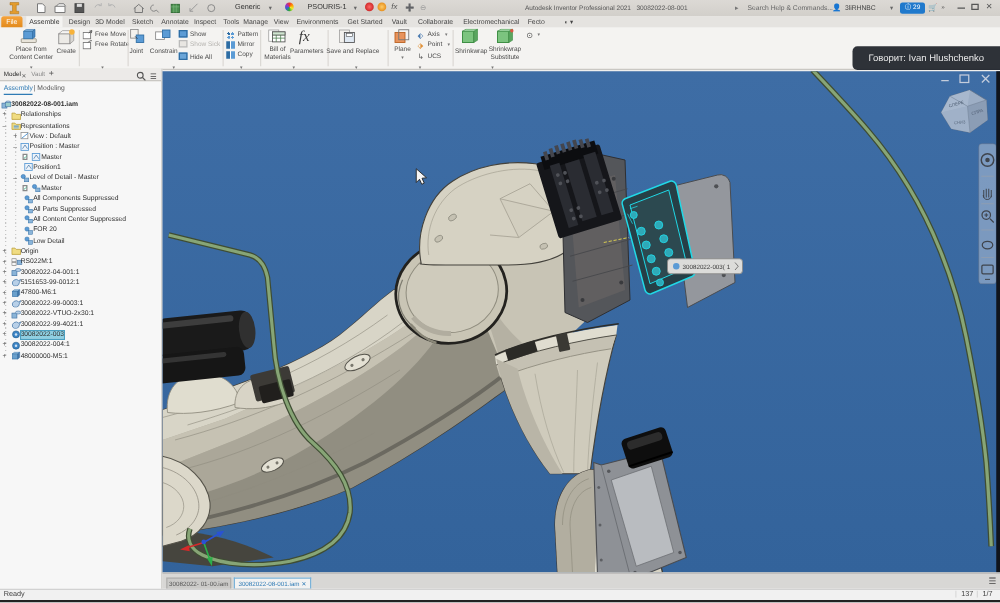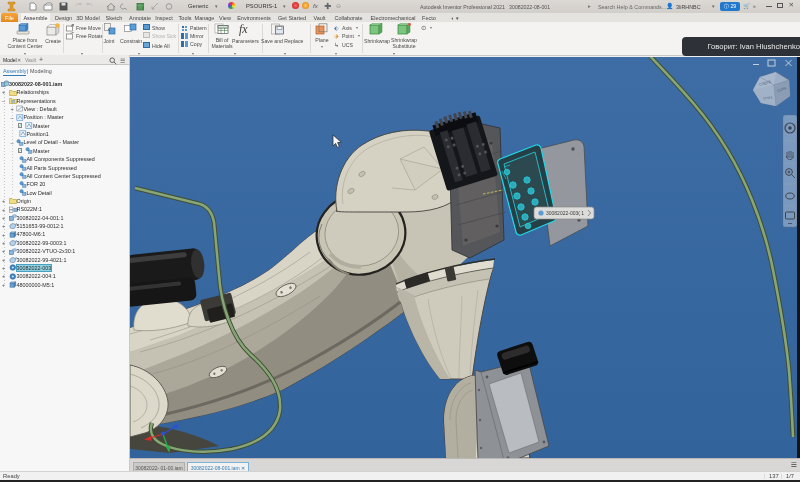--- a/index.html
+++ b/index.html
@@ -24,21 +24,21 @@
 #bheader { position:absolute; left:0; top:0; width:129px; height:10px; background:#eceae8; border-bottom:1px solid #c9c7c3; font-size:5.5px; color:#333; }
 .titem { position:absolute; white-space:nowrap; font-size:5.4px; color:#2e2e2e; }
 
 #viewport { left:130px; top:57px; width:670px; height:401px; background:linear-gradient(#3e6da5,#33639b); overflow:hidden; }
 
 #doctabs { left:130px; top:458px; width:670px; height:13px; background:#d8d7d5; border-top:1px solid #b8b7b5; font-size:5.5px; color:#555; }
 
 #statusbar { left:0; top:471px; width:800px; height:9px; background:#f1f1f1; border-top:1px solid #d2d2d2; font-size:5.8px; color:#444; }
 #bottomstrip { left:0; top:480px; width:800px; height:2px; background:#222; }
 
-#speak { left:682px; top:37px; width:118px; height:19px; background:rgba(30,34,42,0.93); border-radius:4px 0 0 4px; color:#e9e9e9; font-size:7.6px; line-height:19px; text-align:right; }
+#speak { left:682px; top:37px; width:118px; height:19px; background:rgba(30,34,42,0.93); border-radius:4px 0 0 4px; color:#e9e9e9; font-size:7.6px; line-height:19px; text-align:center; }
 #rightedge { left:797px; top:57px; width:3px; height:401px; background:#10141c; }
 </style>
 </head>
 <body>
 <div id="app">
 
   <div id="titlebar" class="abs">
     <svg class="abs" style="left:6px;top:1px;" width="180" height="11" viewBox="0 0 180 11">
       <path d="M2 1 h7 v2 h-2 v5 h2 v2 h-7 v-2 h2 v-5 h-2 z" fill="#e39c2d" stroke="#a86e14" stroke-width="0.4"></path>
       <g stroke="#787878" fill="none" stroke-width="0.8">

